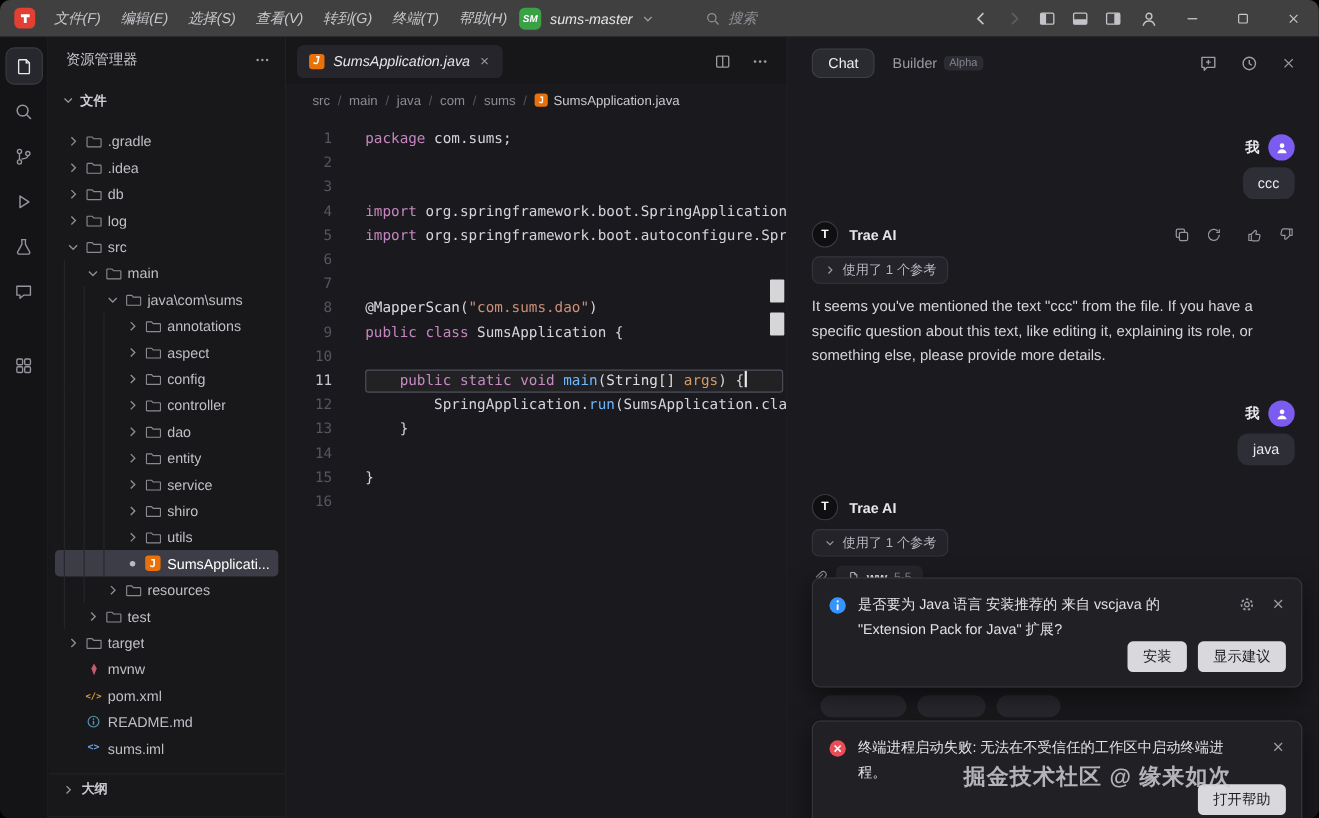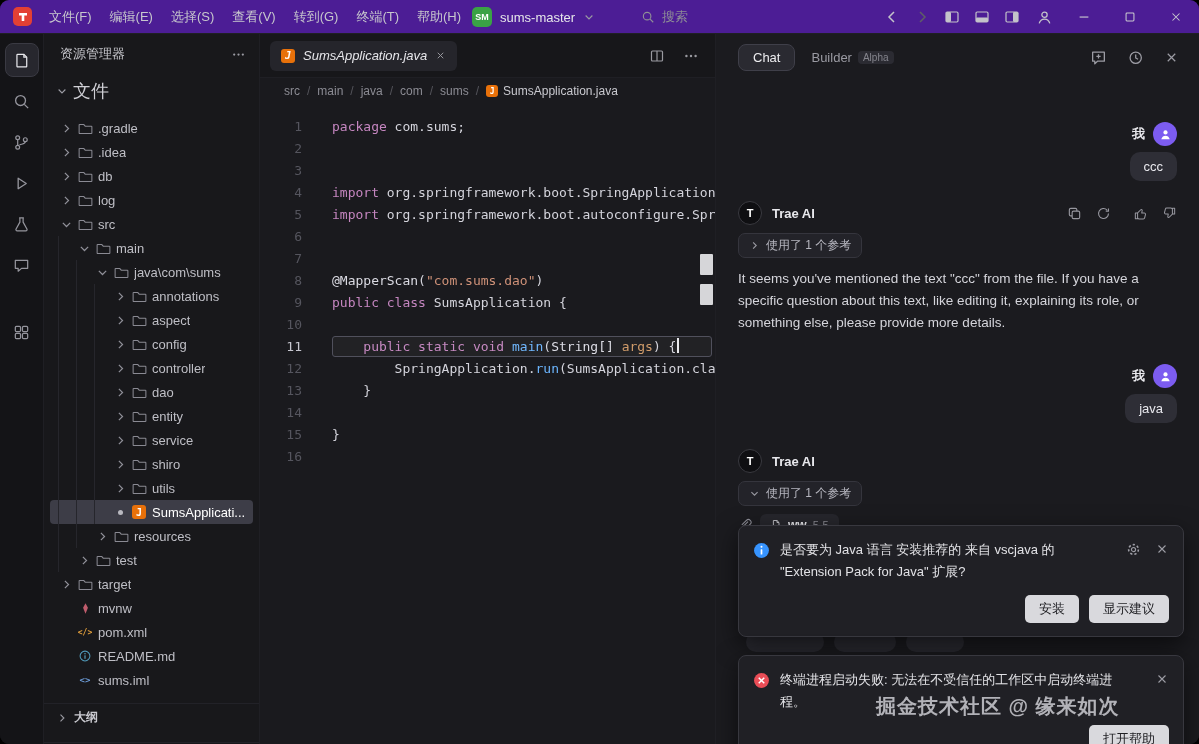--- a/index.html
+++ b/index.html
@@ -2,22 +2,22 @@
 <html><head>
 <meta charset="utf-8">
 <style>
   html,body{margin:0;padding:0;background:#000;}
   *{box-sizing:border-box;}
   .app{position:relative;width:1199px;height:744px;background:#17171a;overflow:hidden;border-radius:9px;
        font-family:"Liberation Sans",sans-serif;color:#d6d6dc;-webkit-font-smoothing:antialiased;}
   svg{display:block;}
 
   
-  .titlebar{position:absolute;top:0;left:0;right:0;height:34px;background:#4c1d95;border-bottom:1px solid #1f1f24;
-            display:flex;align-items:center;font-size:13px;color:#c7c7cd;}
+  .titlebar{position:absolute;top:0;left:0;right:0;height:34px;background:#404040;border-bottom:1px solid #1f1f24;
+            display:flex;align-items:center;font-size:13px;color:#c7c7cd;font-style:italic;}
   .logo{width:19px;height:19px;background:#e34034;border-radius:5px;margin:0 8px 0 13px;display:flex;align-items:center;justify-content:center;flex:none;}
   .menubar{display:flex;align-items:center;height:100%;}
   .menu-item{padding:0 9px;height:100%;display:flex;align-items:center;cursor:default;}
   .proj{position:absolute;left:472px;top:0;height:34px;display:flex;align-items:center;gap:8px;}
   .proj-badge{width:20px;height:20px;background:#3aa245;color:#fff;border-radius:5px;font-size:9px;font-weight:700;
               display:flex;align-items:center;justify-content:center;}
   .proj-name{color:#e6e6ea;font-size:13px;}
   .tsearch{position:absolute;left:641px;top:0;height:34px;display:flex;align-items:center;gap:7px;color:#8f8f96;}
   .tb-right{position:absolute;right:0;top:0;height:34px;display:flex;align-items:center;}
   .tb-btn{width:30px;height:34px;display:flex;align-items:center;justify-content:center;color:#c3c3ca;}
@@ -28,21 +28,21 @@
   
   .activitybar{position:absolute;top:34px;left:0;bottom:0;width:44px;background:#141417;border-right:1px solid #1f1f24;
                display:flex;flex-direction:column;align-items:center;padding-top:9px;gap:7px;}
   .act-btn{width:34px;height:34px;border-radius:8px;display:flex;align-items:center;justify-content:center;color:#95959d;border:1px solid transparent;}
   .act-btn.active{background:#27272e;border-color:#3a3a43;color:#e8e8ec;}
   .act-btn.gap{margin-top:26px;}
 
   
   .sidebar{position:absolute;top:34px;left:44px;bottom:0;width:216px;background:#18181b;border-right:1px solid #1f1f24;overflow:hidden;}
   .sb-header{height:40px;display:flex;align-items:center;justify-content:space-between;padding:0 13px 0 16px;color:#c6c6cc;font-size:13px;}
-  .sb-section{height:34px;display:flex;align-items:center;gap:5px;padding-left:12px;font-size:18px;font-weight:400;color:#cfcfd5;}
+  .sb-section{height:34px;display:flex;align-items:center;gap:5px;padding-left:12px;font-size:12px;font-weight:700;color:#cfcfd5;}
   .tree{margin-top:8px;}
   .trow{display:flex;align-items:center;height:24px;margin:0 6px;padding-left:8px;border-radius:4px;color:#bfbfc6;font-size:13px;cursor:pointer;}
   .trow.selected{background:#3d3d47;color:#fff;}
   .guide{width:18px;height:100%;border-left:1px solid #26262c;flex:none;}
   .chev{width:17px;display:flex;align-items:center;justify-content:center;flex:none;}
   .ticon{width:20px;display:flex;align-items:center;justify-content:center;flex:none;}
   .tlabel{margin-left:3px;white-space:nowrap;overflow:hidden;}
   .dot{width:5px;height:5px;border-radius:50%;background:#b9b9c0;}
   .fico{display:inline-flex;align-items:center;justify-content:center;width:14px;height:14px;border-radius:3px;
         font-family:"DejaVu Sans Mono",monospace;font-weight:700;}
@@ -107,21 +107,21 @@
   .p1{width:78px;} .p2{width:62px;} .p3{width:58px;}
 
   
   .toast{position:absolute;left:22px;width:446px;background:#202025;border:1px solid #38383f;border-radius:8px;
          box-shadow:0 8px 24px rgba(0,0,0,.55);padding:13px 14px;z-index:10;}
   .toast1{top:491px;} .toast2{top:621px;height:132px;}
   .toast-row{display:flex;gap:10px;}
   .toast-icn{flex:none;margin-top:3px;}
   .toast-text{flex:1;color:#e2e2e6;font-size:13px;line-height:22px;padding-right:4px;max-width:340px;}
   .toast-controls{display:flex;gap:14px;color:#9c9ca4;flex:none;align-items:flex-start;padding-top:3px;margin-left:auto;}
-  .toast-btns{display:flex;justify-content:flex-end;gap:10px;margin-top:12px;}
+  .toast-btns{display:flex;justify-content:flex-end;gap:10px;}
   .btn-light{background:#d9d9dd;color:#1e1e22;font-size:13px;border-radius:5px;padding:5px 14px;border:none;font-family:inherit;}
   .watermark{position:absolute;left:160px;top:659px;z-index:20;font-size:20px;font-weight:700;
              color:rgba(205,205,210,.85);letter-spacing:1px;white-space:nowrap;}
 </style>
 </head>
 <body>
 
 <div class="app">
 
   <div class="titlebar">

